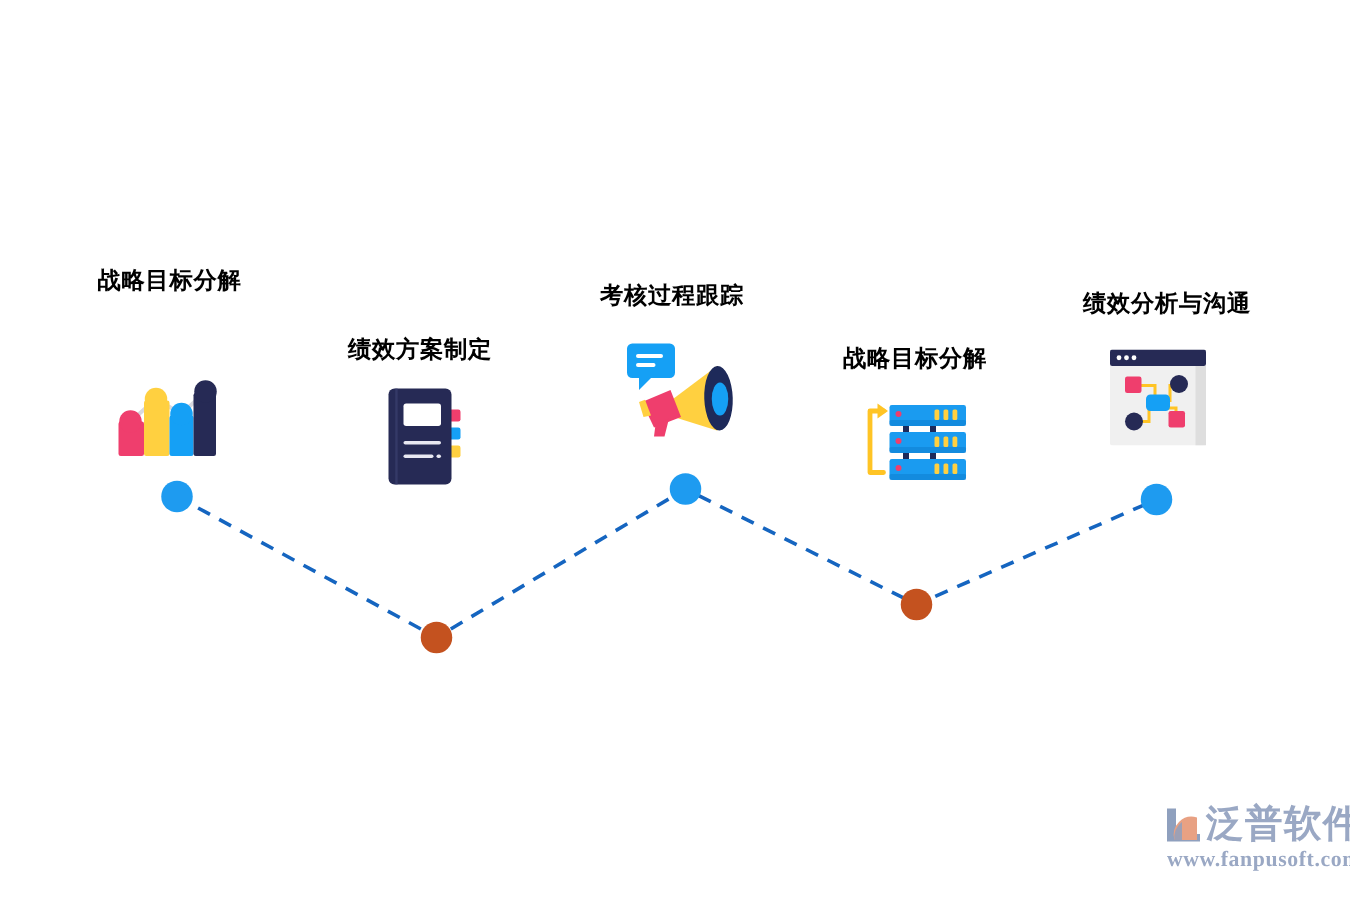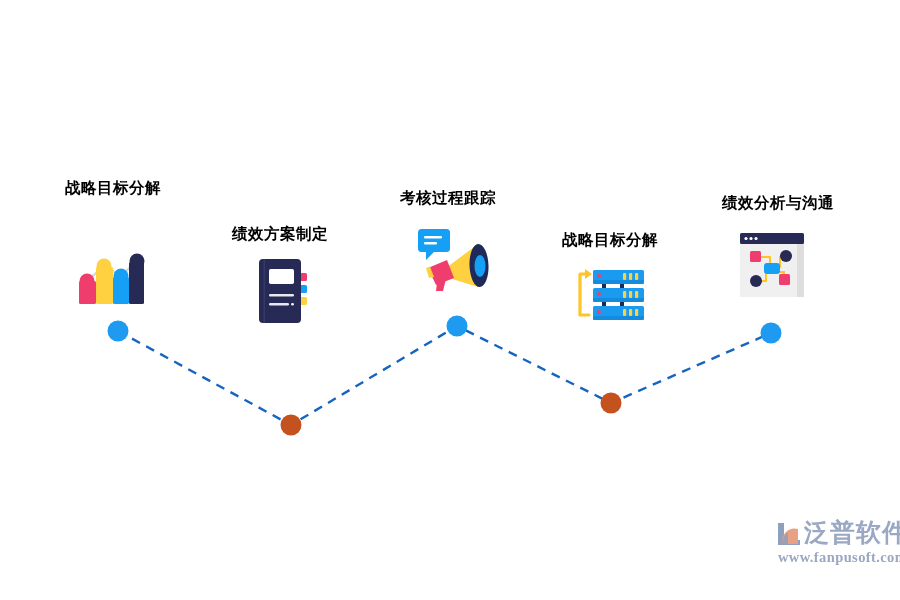--- a/index.html
+++ b/index.html
@@ -43,21 +43,21 @@
     top: 0;
     width: 900px;
     height: 600px;
     pointer-events: none;
   }
 
   
   #watermark {
     position: absolute;
     left: 776px;
-    top: 518px;
+    top: 534px;
     width: 118px;
     height: 58px;
   }
   #watermark .wm-text {
     position: absolute;
     left: 28px;
     top: 2px;
     font-size: 25px;
     font-weight: bold;
     color: #9aa8c4;

